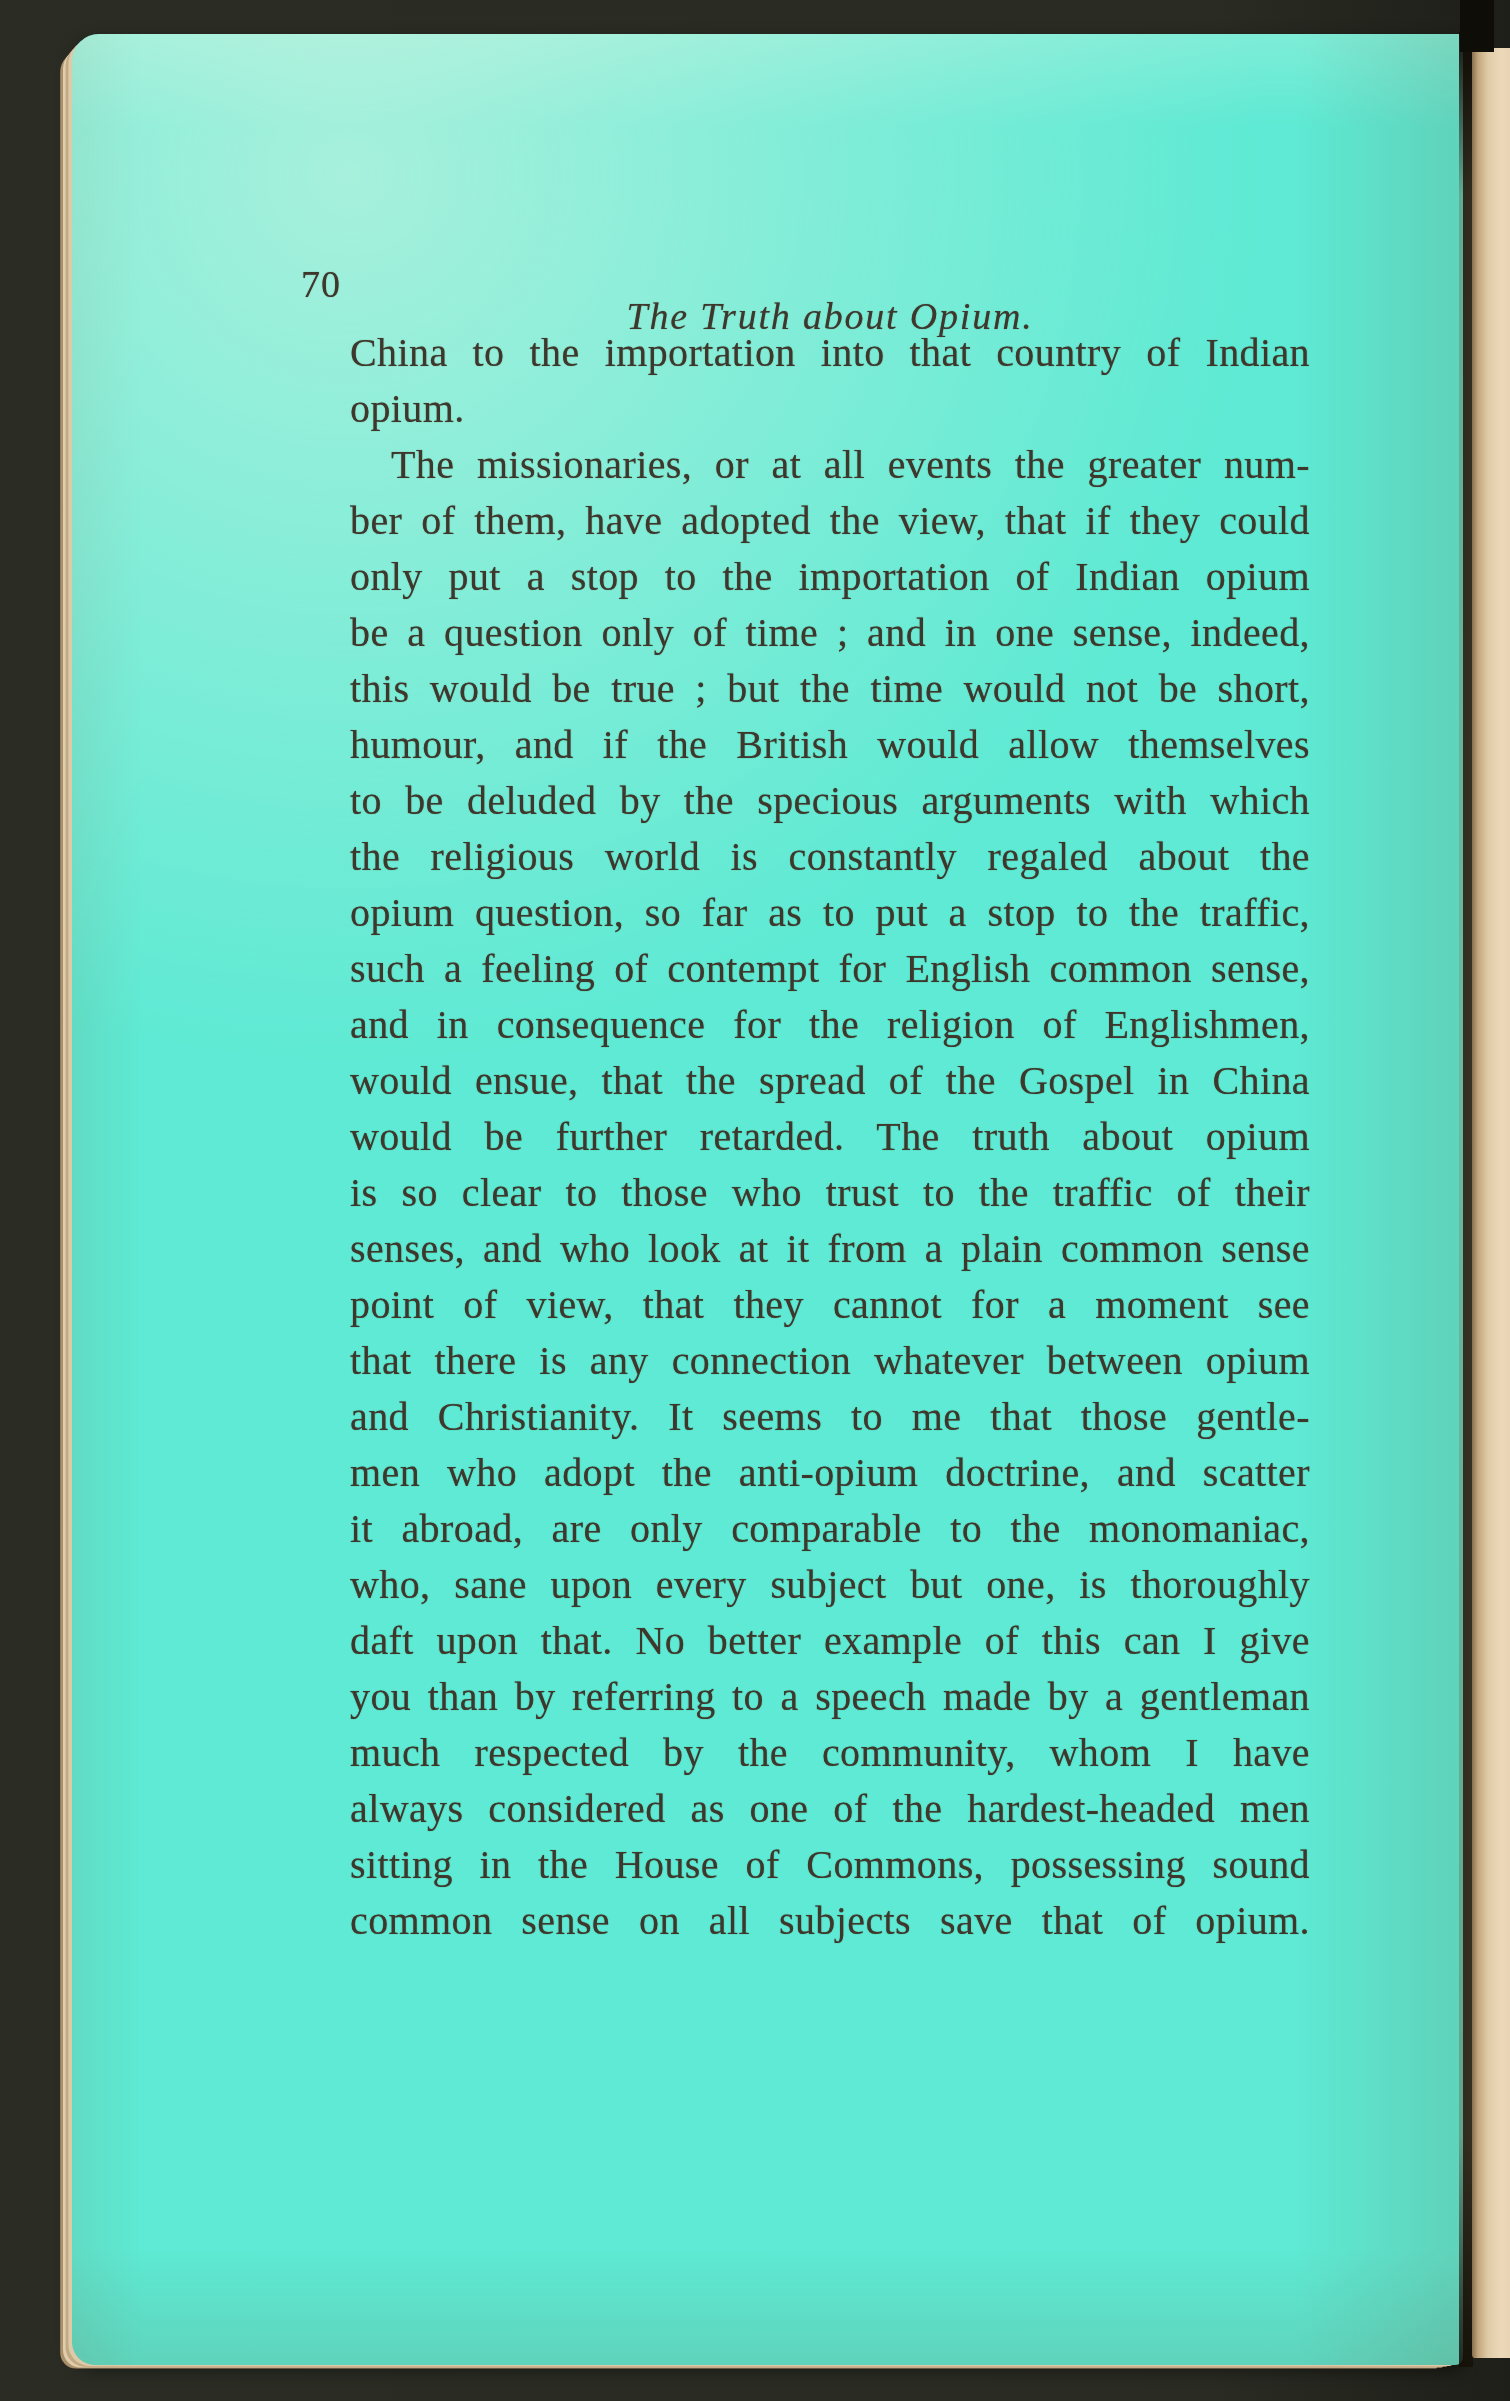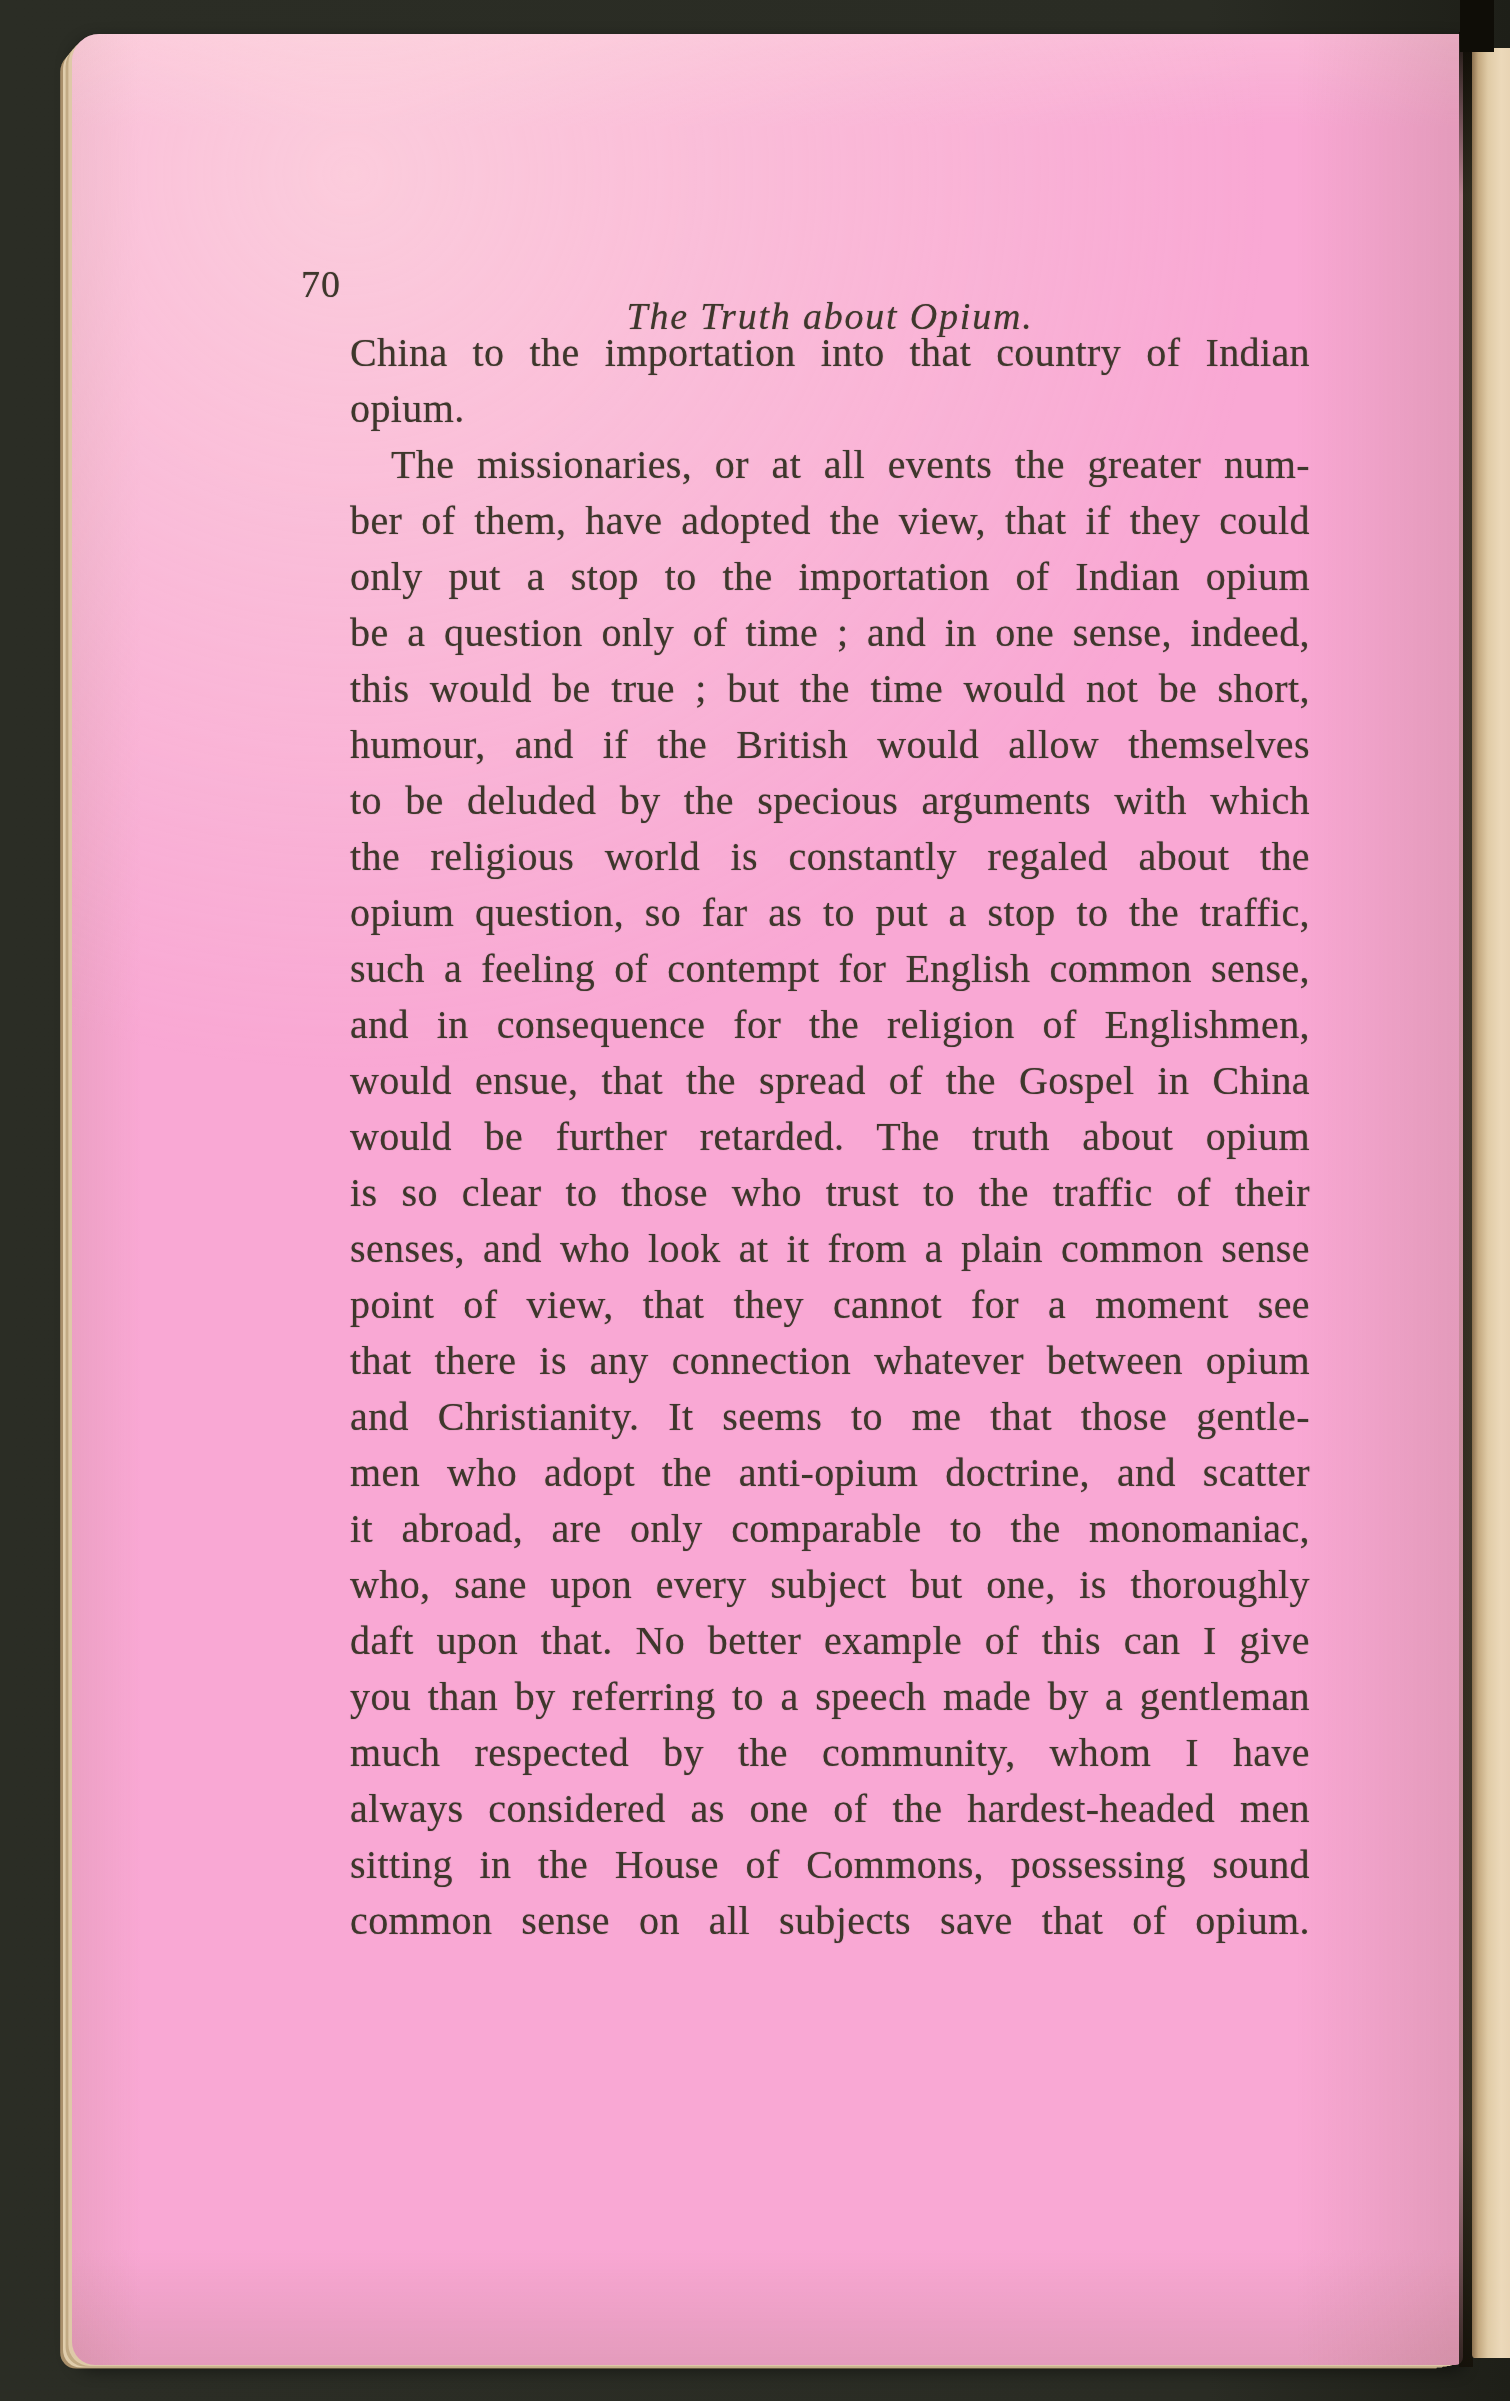--- a/index.html
+++ b/index.html
@@ -6,21 +6,21 @@
   body{
     width:1510px;height:2401px;position:relative;overflow:hidden;
     background:linear-gradient(90deg,#2b2d25 0%,#2a2c24 80%,#1e1f18 100%);
     font-family:"Liberation Serif","DejaVu Serif",serif;
   }
   .scene{position:absolute;inset:0;}
 
   
   .page{
     position:absolute;left:72px;top:34px;width:1391px;height:2331px;
-    background:#f9a8d4;
+    background:#5eead4;
     border-radius:27px 4.5px 8px 23px;
     box-shadow:
       -5.4px 2.7px 0 -1.8px #dec9a8,
       -10px 5.4px 0 -3.6px #c2aa84,
       -14.4px 8px 0 -5.4px #e0cdac,
       -19px 10.8px 0 -7.2px #a98f6a,
       0 5.4px 16px rgba(0,0,0,0.45);
   }
   .page::before{ 
     content:"";position:absolute;inset:0;border-radius:inherit;pointer-events:none;

